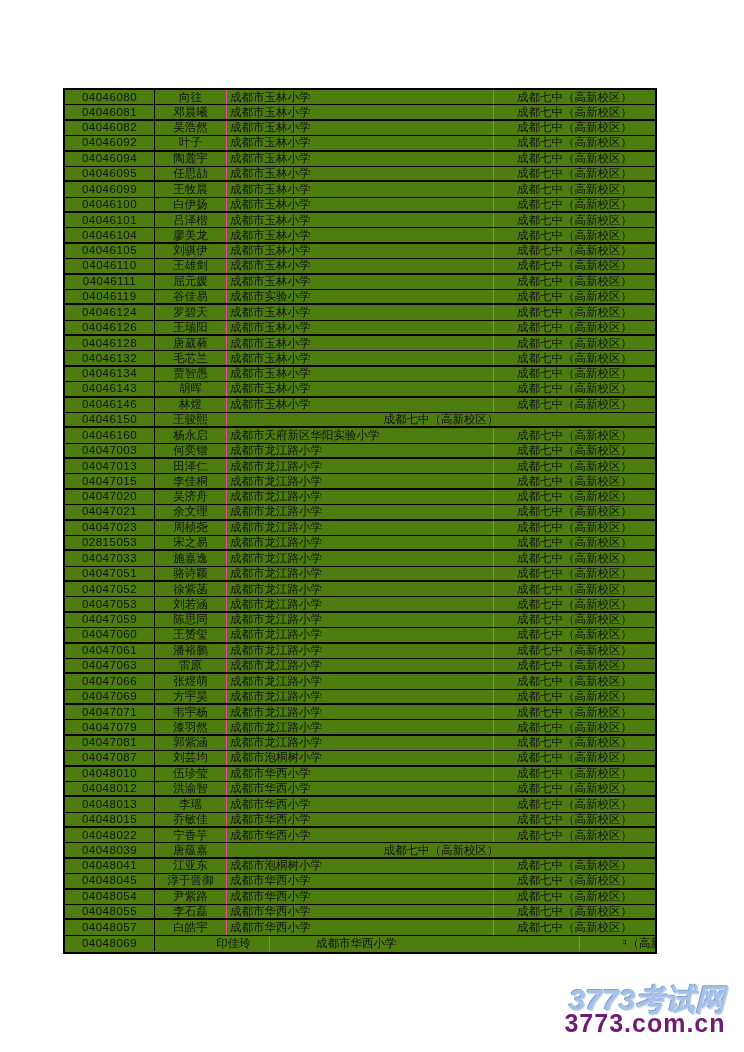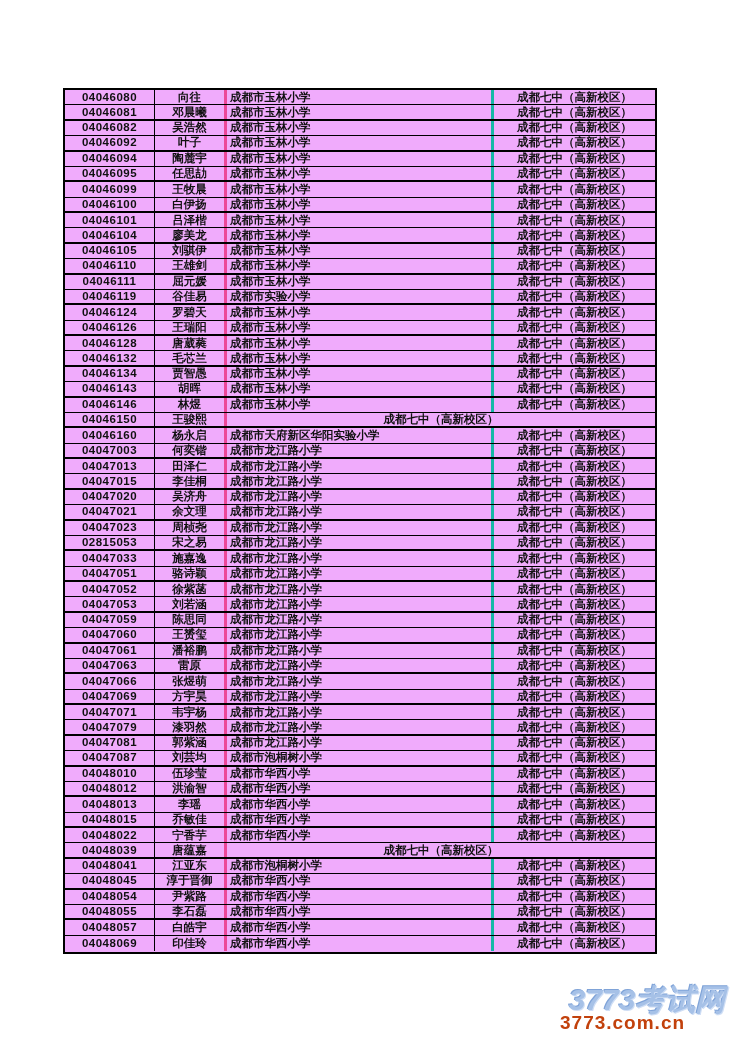--- a/index.html
+++ b/index.html
@@ -3,45 +3,45 @@
 <meta charset="utf-8">
 <style>
   html,body{margin:0;padding:0;background:#fff;}
   body{
     width:744px;height:1052px;position:relative;overflow:hidden;
     font-family:"Liberation Sans","DejaVu Sans",sans-serif;
   }
   .page{position:absolute;inset:0;background:#fff;}
   .table-wrap{
     position:absolute;left:63px;top:88px;width:594px;height:866px;
-    border:2px solid #000;box-sizing:border-box;background:#f0abfc;font-weight:bold;
+    border:2px solid #000;box-sizing:border-box;background:#4d7c0f;
   }
   .row{
     display:flex;box-sizing:border-box;height:15.39px;
     border-bottom:1px solid #000;align-items:center;
   }
   .row:nth-child(even){border-bottom-width:2px;}
-  .row:last-child{border-bottom:none;}
+  .row:last-child{border-bottom:none;gap:43px;}
   .cell{
     box-sizing:border-box;height:100%;display:flex;align-items:center;
     font-size:11.5px;color:#111;line-height:13px;overflow:hidden;white-space:nowrap;
   }
   .c-id{width:90px;border-right:1px solid #000;justify-content:center;letter-spacing:0.5px;}
-  .c-name{width:72px;border-right:3px solid #ec4899;justify-content:center;}
-  .c-school{width:267px;border-right:3px solid #14b8a6;justify-content:flex-start;padding-left:3px;}
+  .c-name{width:72px;border-right:1px solid #ec4899;justify-content:center;}
+  .c-school{width:267px;border-right:1px solid #14b8a6;justify-content:flex-start;padding-left:3px;}
   .c-admit{flex:1;justify-content:center;}
   .wm-title{
     position:absolute;left:552px;top:984px;width:190px;text-align:center;
     font-size:30px;font-weight:bold;font-style:italic;
     color:#a6c1e7;text-shadow:1px 1px 0 #cfdef5, -1px -1px 0 #7fa3d8;
     letter-spacing:0px;line-height:32px;
   }
   .wm-domain{
-    position:absolute;left:560px;top:1012px;width:170px;
-    font-size:19px;font-weight:bold;color:#c2410c;letter-spacing:1px;line-height:22px;
+    position:absolute;left:560px;top:1012px;width:170px;text-align:center;
+    font-size:25px;font-weight:bold;color:#701a75;letter-spacing:1px;line-height:22px;
   }
 </style>
 </head>
 <body>
 
 <div class="page">
 
   <div class="table-wrap" id="admission-table">
       <div class="row">
         <div class="cell c-id">04046080</div>

